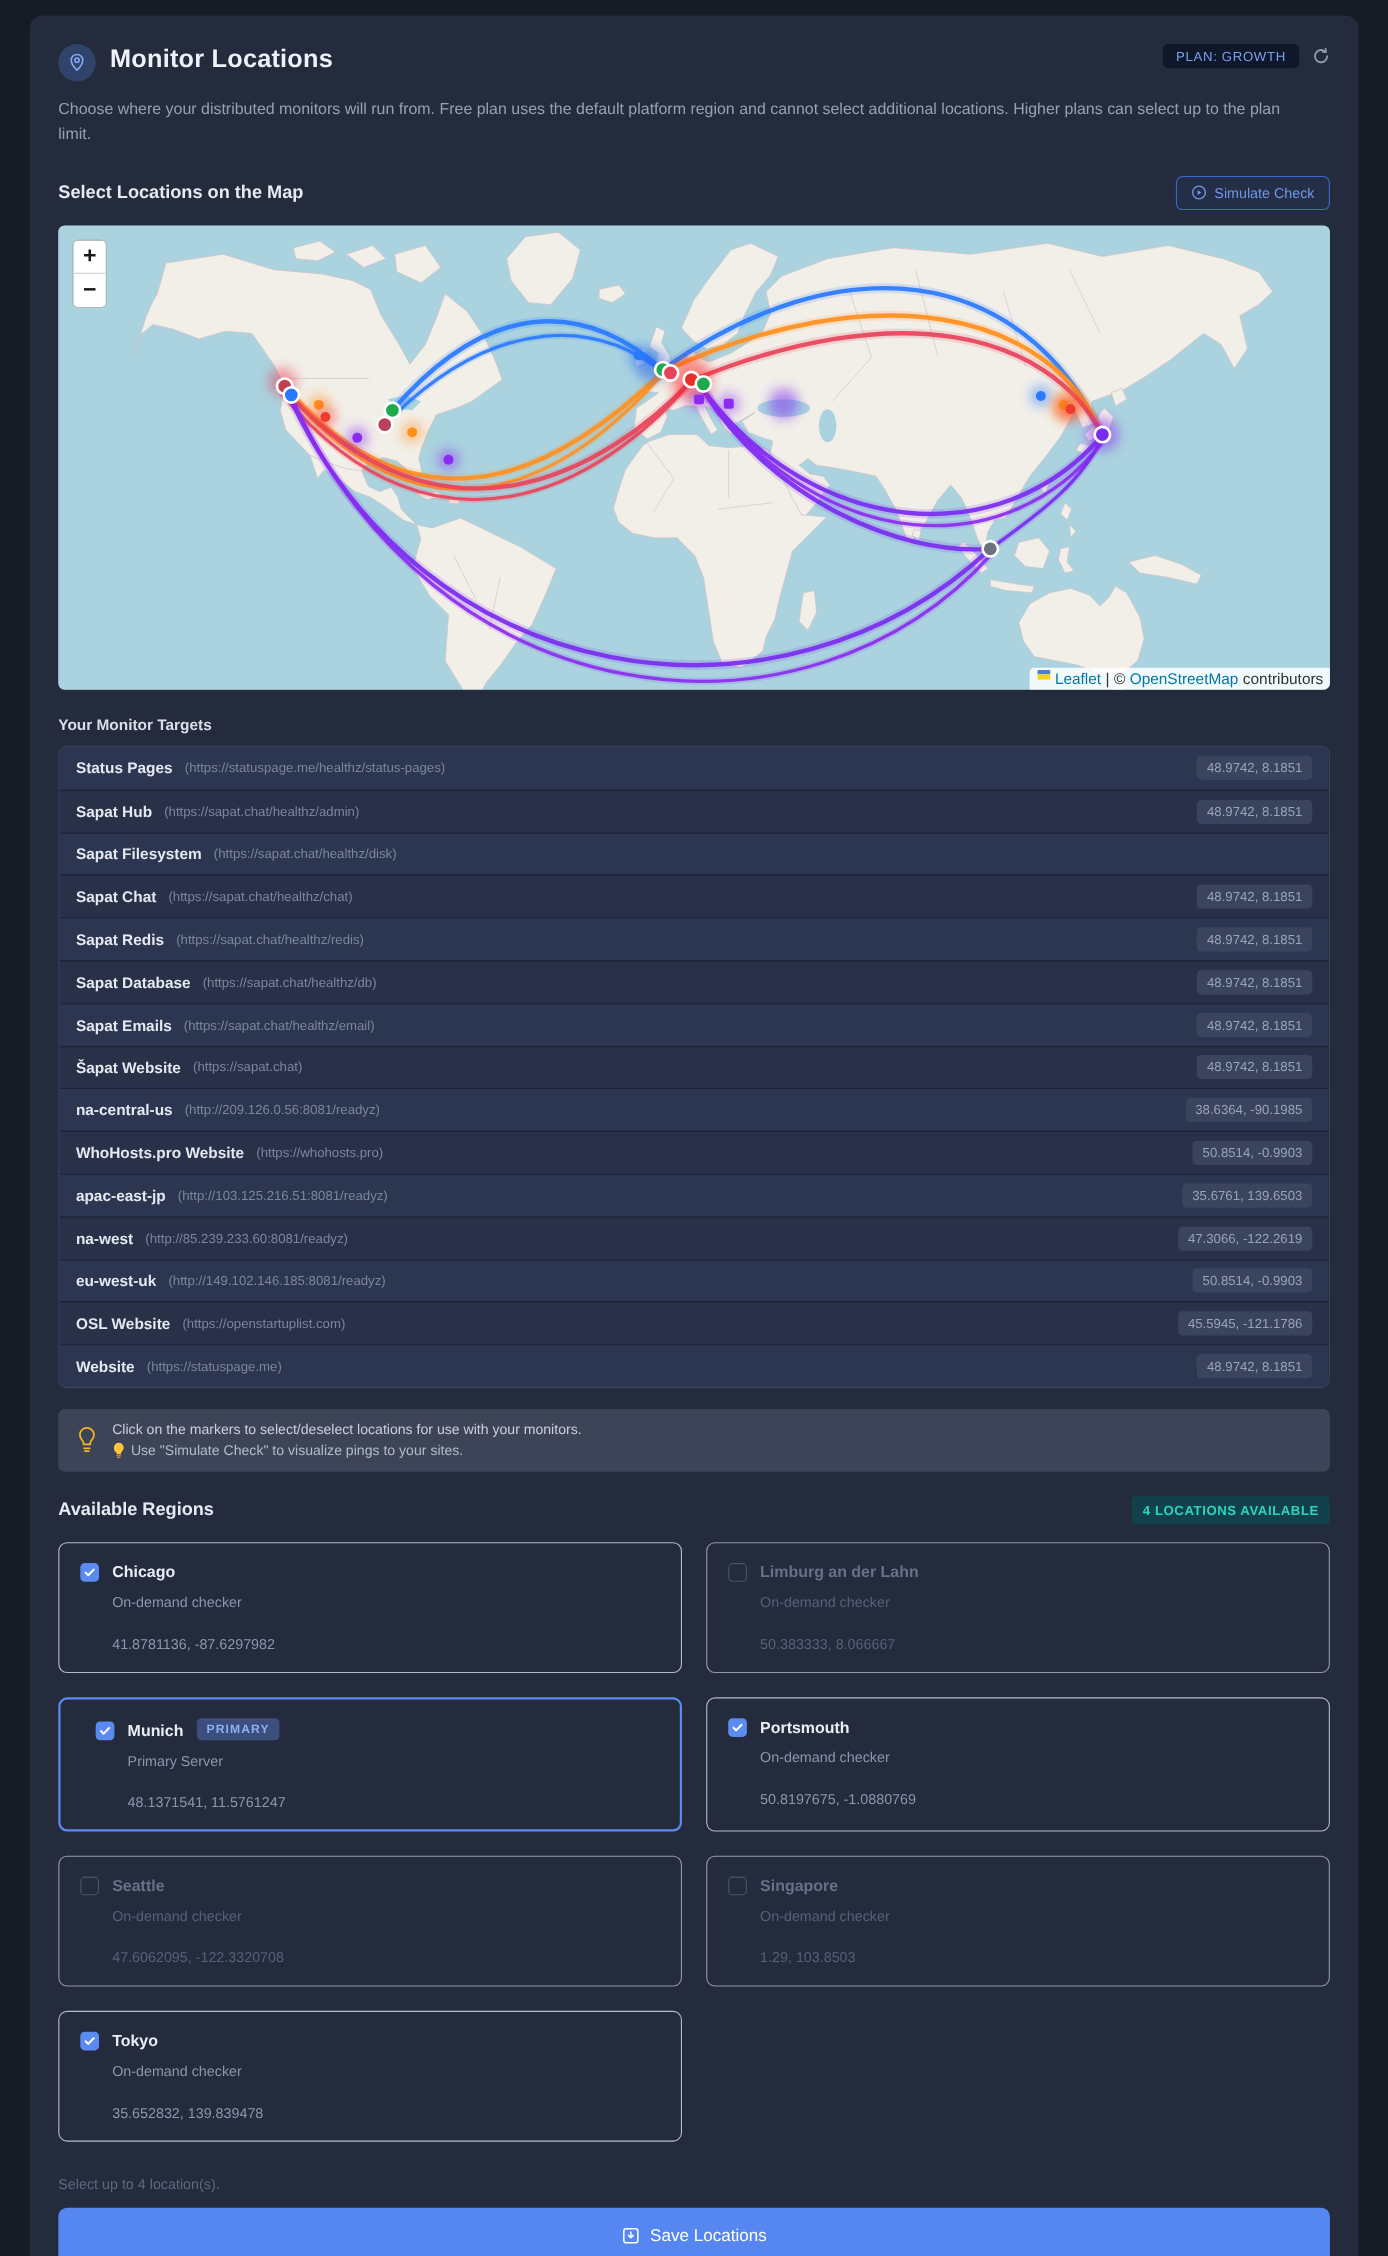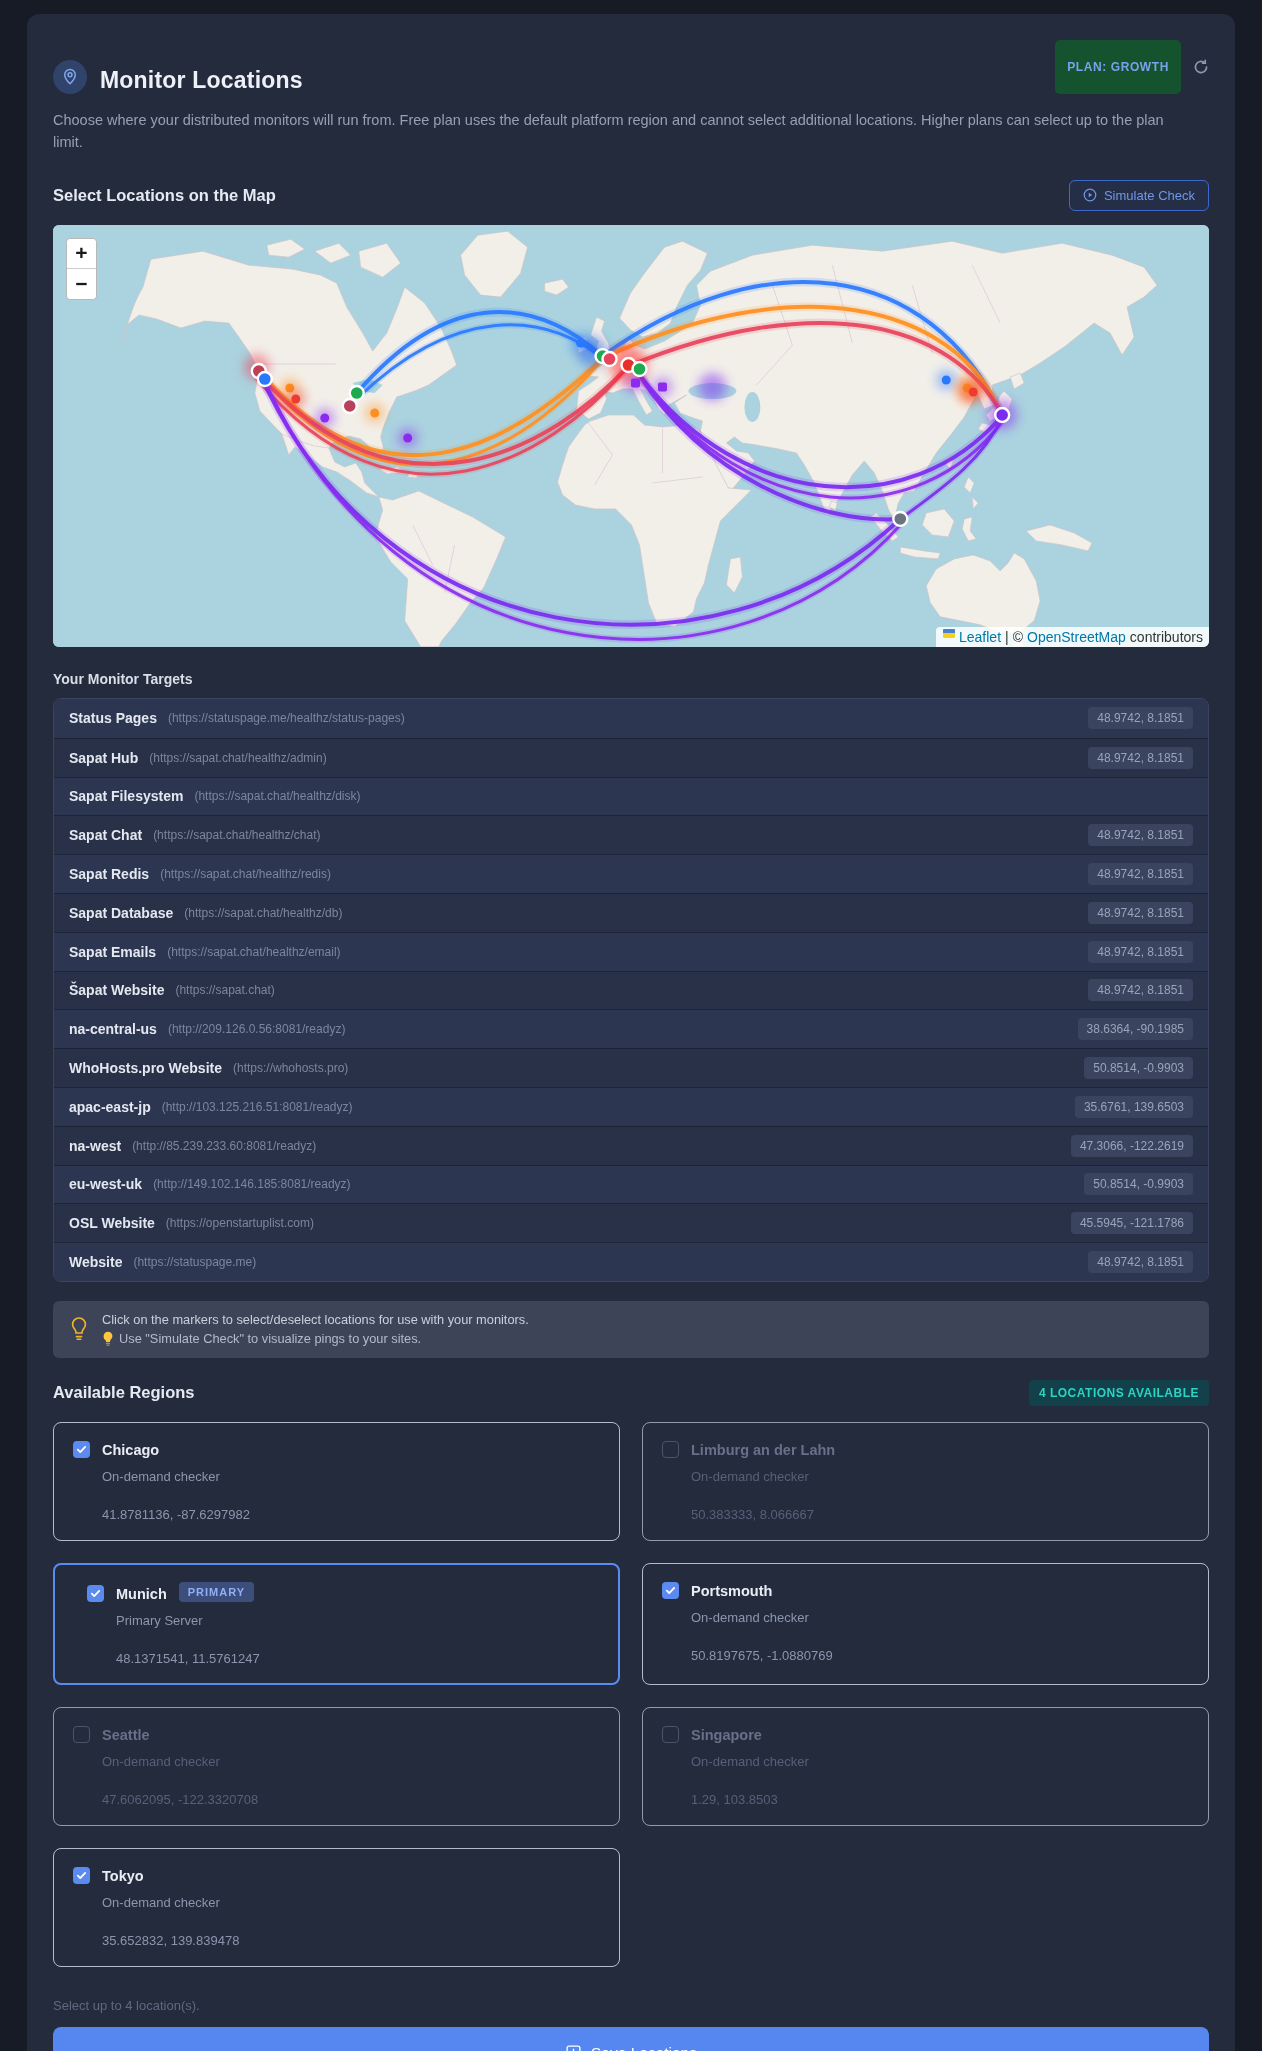--- a/index.html
+++ b/index.html
@@ -1,25 +1,25 @@
 <!DOCTYPE html>
 <html><head>
 <meta charset="utf-8">
 <style>
   * { box-sizing: border-box; margin: 0; padding: 0; }
   html,body { background:#161b26; font-family:"Liberation Sans", sans-serif; }
   body { width:1262px; min-height:2051px; margin:0 auto; }
   .panel { width:1208px; margin:14px auto 45px; background:#242b3d; border-radius:12px; padding:26px 26px 36px; }
 
   
-  .hdr { display:flex; align-items:flex-end; }
+  .hdr { display:flex; align-items:flex-start; }
   .hdr-icon { width:34px; height:34px; border-radius:50%; background:#30436b; display:flex; align-items:center; justify-content:center; flex:0 0 auto; }
   .hdr-title { margin-left:13px; color:#eef1f7; font-size:23px; font-weight:bold; letter-spacing:.2px; }
   .hdr-right { margin-left:auto; display:flex; align-items:center; gap:12px; }
-  .plan-badge { background:#14532d; color:#7ba0ee; font-size:12px; font-weight:bold; letter-spacing:.6px; padding:20px 12px; border-radius:5px; }
+  .plan-badge { background:#0f172a; color:#7ba0ee; font-size:12px; font-weight:normal; letter-spacing:.6px; padding:4px 12px; border-radius:5px; }
   .desc { margin-top:15px; color:#96a0b5; font-size:14.5px; line-height:1.55; max-width:1135px; }
 
   
   .sec-row { margin-top:26px; display:flex; align-items:center; justify-content:space-between; }
   .sec-title { color:#e6eaf2; font-size:16.5px; font-weight:bold; }
   .sim-btn { display:flex; align-items:center; gap:7px; color:#6f97e8; font-size:13px; border:1px solid #3f68cf; border-radius:6px; padding:7px 13px; background:rgba(63,104,207,.07); cursor:pointer; }
 
   
   .map-wrap { position:relative; margin-top:14px; height:422px; border-radius:6px; overflow:hidden; background:#aad3df; }
   .map-wrap svg.world { display:block; }

